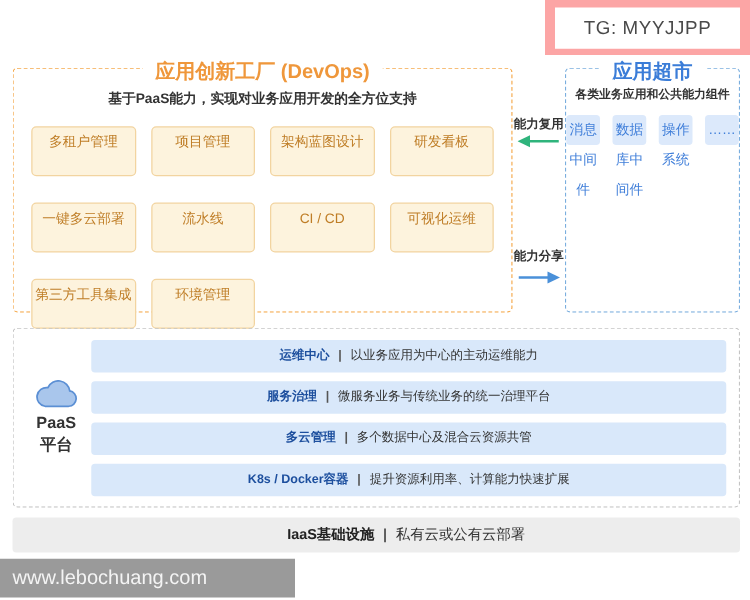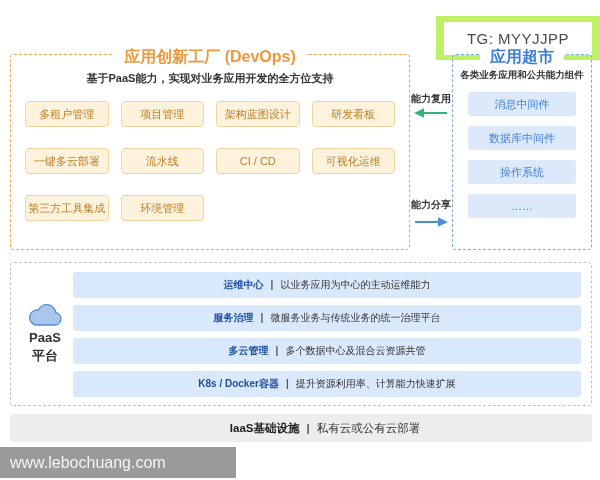--- a/index.html
+++ b/index.html
@@ -1,39 +1,39 @@
 <!DOCTYPE html>
 <html><head>
 <meta charset="utf-8">
 <style>
   * { margin:0; padding:0; box-sizing:border-box; }
   body { background:#fff; font-family:"Liberation Sans","DejaVu Sans",sans-serif; }
   .canvas { position:relative; width:600px; height:480px; background:#ffffff; overflow:hidden; }
 
   
-  .tg-area { position:absolute; top:0; right:0; width:164px; height:44px; background:#bef264; padding:6px 8px 5px 8px;margin-top:16px; }
+  .tg-area { position:absolute; top:0; right:0; width:164px; height:44px; background:#fca5a5; padding:6px 8px 5px 8px; }
   .tg-box { width:100%; height:100%; background:#fff; display:flex; align-items:center; justify-content:center;
             font-size:15px; color:#4a4a4a; letter-spacing:0.5px; }
 
   
   .group-box { position:absolute; border-radius:4px; }
   .devops-box { left:10px; top:54px; width:400px; height:196px; border:1px dashed #f5a94b; }
   .market-box { left:452px; top:54px; width:140px; height:196px; border:1px dashed #7aaede; }
   .box-tag { position:absolute; top:-8px; left:50%; transform:translateX(-50%); background:#fff;
              padding:0 10px; font-size:16px; font-weight:bold; white-space:nowrap; }
   .devops-box .box-tag { color:#ef973b; }
   .market-box .box-tag { color:#3b7dd8; }
 
   .devops-subtitle { margin-top:16px; text-align:center; font-size:11px; font-weight:bold; color:#333; }
   .devops-grid { display:grid; grid-template-columns:repeat(4,1fr); gap:21px 12px; padding:15px 14px 0 14px; }
-  .chip { height:26px; line-height:24px; text-align:center; background:#fdf3dd; border:1px solid #f2d4a0;
+  .chip { height:40px; line-height:24px; text-align:center; background:#fdf3dd; border:1px solid #f2d4a0;
           border-radius:4px; color:#bf7d26; font-size:11px; white-space:nowrap; overflow:hidden; }
 
   .market-subtitle { margin-top:14px; text-align:center; font-size:9.5px; font-weight:bold; color:#333; white-space:nowrap; }
-  .market-list { margin-top:10px; display:flex; flex-direction:column; align-items:center; gap:10px; }
+  .market-list { margin-top:10px; display:flex; flex-direction:row; align-items:center; gap:10px; }
   .market-item { width:108px; height:24px; line-height:24px; text-align:center; background:#dce9fb;
                  border-radius:3px; color:#3f7ed9; font-size:11px; }
 
   
   .arrow-label { position:absolute; width:44px; text-align:center; font-size:10px; font-weight:bold; color:#333; }
   .reuse-label { left:409px; top:92px; }
   .share-label { left:409px; top:198px; }
   .arrow-svg { position:absolute; }
   .reuse-arrow { left:414px; top:107px; }
   .share-arrow { left:414px; top:216px; }

